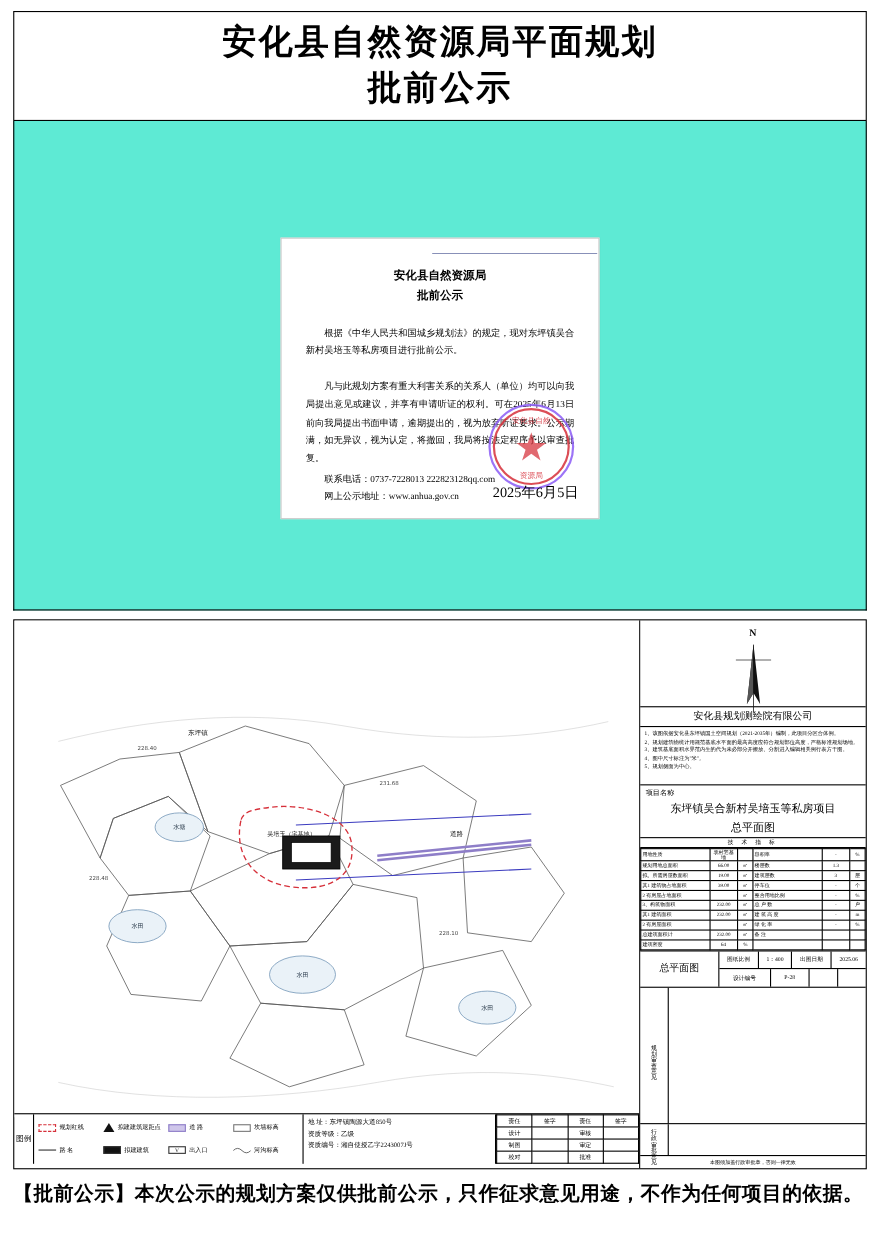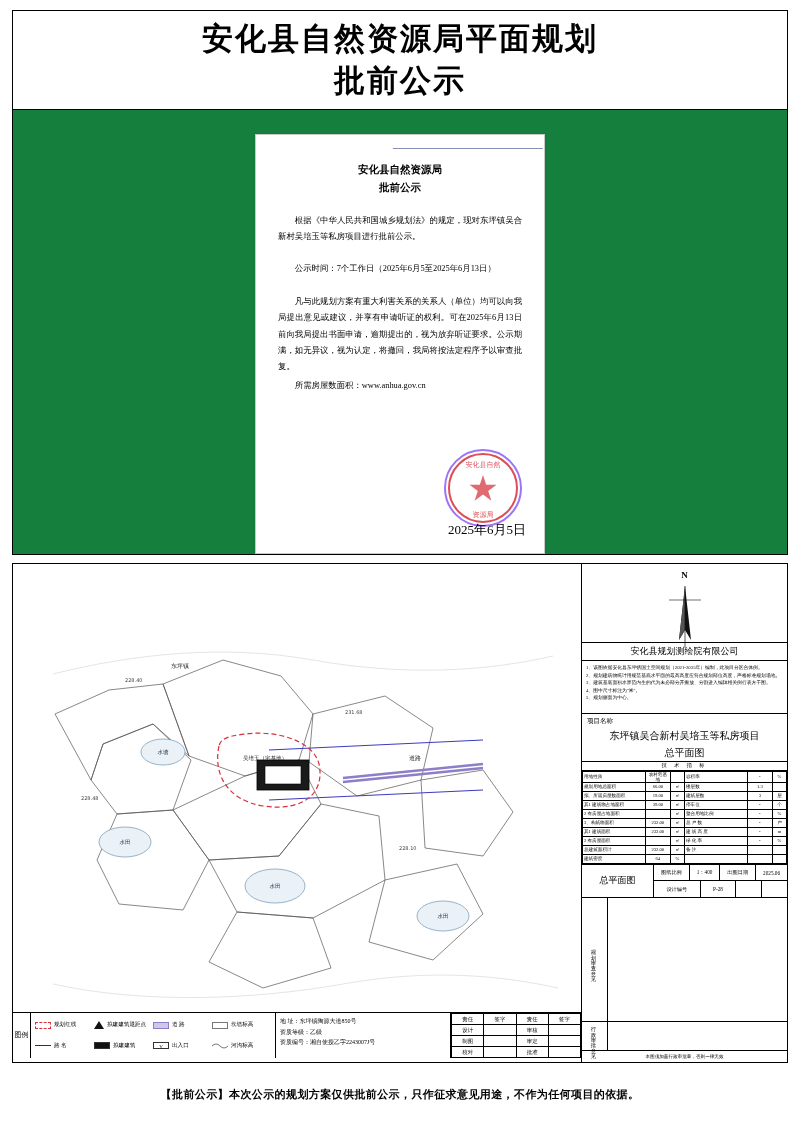--- a/index.html
+++ b/index.html
@@ -29,21 +29,22 @@
     line-height:1.35;
     font-family:"DejaVu Sans", sans-serif;
   }
   
   .notice-wrap {
     border-left:1px solid #000; border-right:1px solid #000;
     border-bottom:1px solid #000;
     height:445px;
     position:relative;
     display:flex; justify-content:center;
-    background:#15803d;
+    background:#5eead4;
+    align-items:center;
   }
   .notice-sheet {
     width:290px; margin-top:24px;
     background:#fff;
     border:1px solid #c9c9c9;
     position:relative;
     padding:26px 22px 10px 22px;
     box-shadow:0 0 2px rgba(0,0,0,0.12);
   }
   .notice-sheet:before {
@@ -149,25 +150,24 @@
   .vbox .vlabel span { writing-mode:vertical-rl; letter-spacing:2px; }
   .vbox .vbody { flex:1 1 auto; }
   .approve-box { height:150px; border-bottom:1px solid #000; display:flex; }
   .review-box { flex:1 1 auto; display:flex; }
   .footnote {
     height:14px; display:flex; align-items:center; justify-content:center;
     font-size:4.6px; border-top:1px solid #000;
   }
   
   .statement {
-    margin-top:24px;
-    font-size:11px;
+    margin-top:10px;
+    font-size:18px;
     font-weight:bold;
     font-family:"DejaVu Sans", sans-serif;
-    text-align:center;
     letter-spacing:.4px;
   }
   .statement .tag { }
   svg { display:block; }
 </style>
 </head>
 <body>
 
 <div class="page">
 
@@ -177,25 +177,25 @@
   </div>
 
   <div class="notice-wrap">
     <div class="notice-sheet">
       <div class="ns-title">
         <div>安化县自然资源局</div>
         <div>批前公示</div>
       </div>
       <div class="ns-body">
         <p>根据《中华人民共和国城乡规划法》的规定，现对东坪镇吴合新村吴培玉等私房项目进行批前公示。</p>
-        <p>公示时间：7个工作日（2025年6月5至2025年6月13日）</p>
         <p>凡与此规划方案有重大利害关系的关系人（单位）均可以向我局提出意见或建议，并享有申请听证的权利。可在2025年6月13日前向我局提出书面申请，逾期提出的，视为放弃听证要求。公示期满，如无异议，视为认定，将撤回，我局将按法定程序予以审查批复。</p>
       </div>
       <div class="ns-contact">
-        <p>所需房屋数面积：www.anhua.gov.cn</p>
+        <p>联系电话：0737-7228013    222823128qq.com</p>
+        <p>网上公示地址：www.anhua.gov.cn</p>
       </div>
       <div class="seal">
         <svg width="74" height="74" viewBox="0 0 74 74" aria-hidden="true">
           <circle cx="37" cy="37" r="34" fill="none" stroke="#d6303a" stroke-width="2"></circle>
           <path d="M37 24 l3.2 9.8 h10.3 l-8.3 6.1 3.2 9.8 -8.4-6.1 -8.4 6.1 3.2-9.8 -8.3-6.1 h10.3 z" fill="#d6303a" opacity="0.85"></path>
           <text x="37" y="16" font-size="7" fill="#d6303a" text-anchor="middle" font-family="DejaVu Sans, sans-serif">安化县自然</text>
           <text x="37" y="66" font-size="7" fill="#d6303a" text-anchor="middle" font-family="DejaVu Sans, sans-serif">资源局</text>
         </svg>
       </div>
       <div class="seal-date">2025年6月5日</div>

